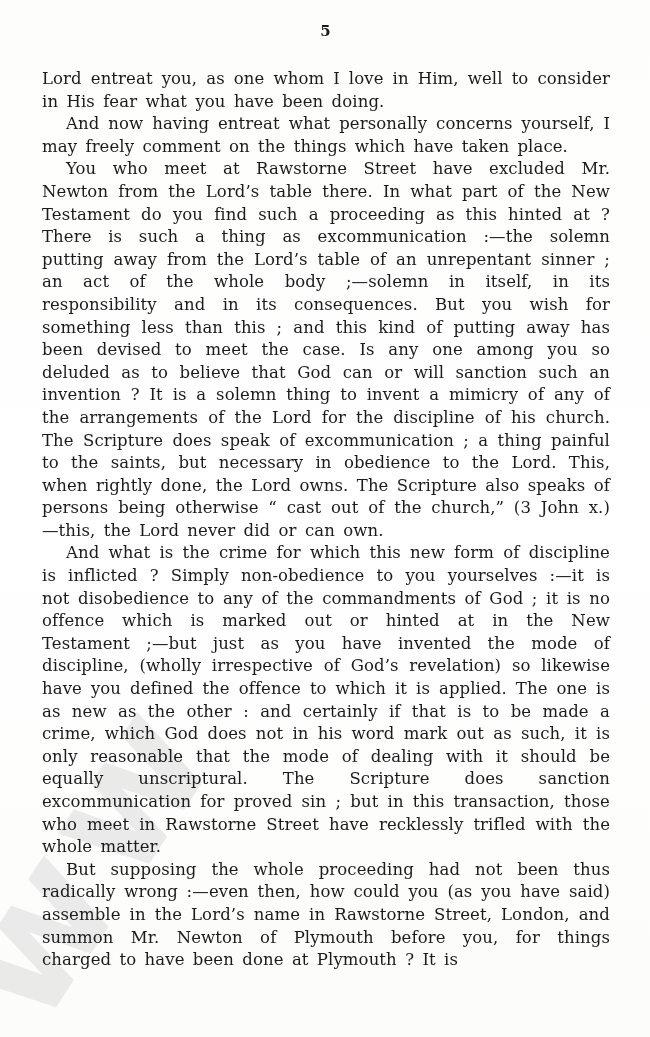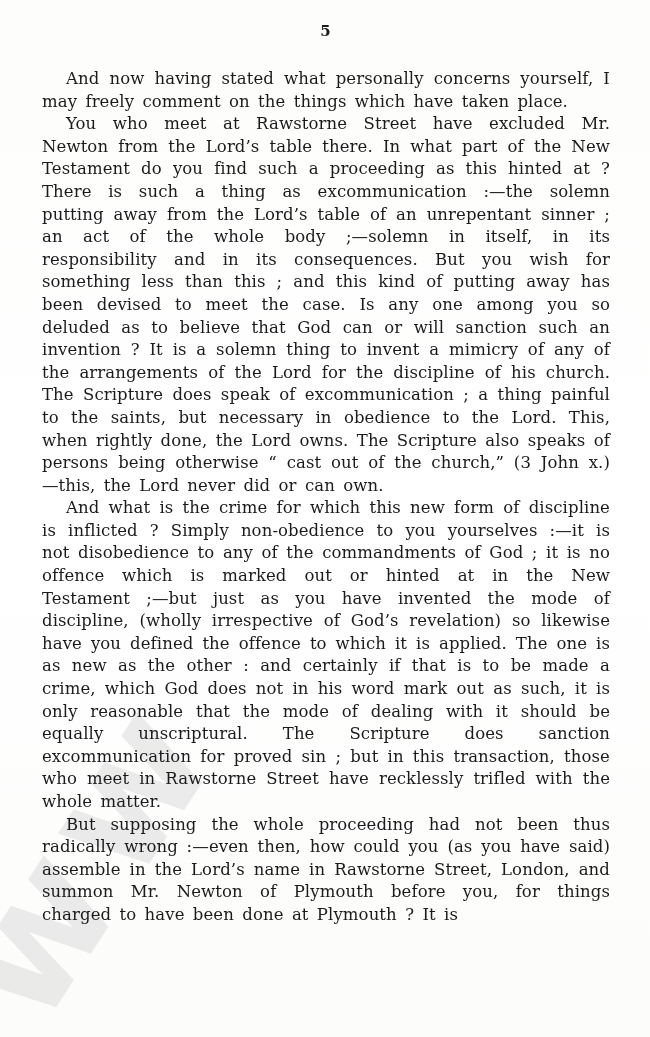--- a/index.html
+++ b/index.html
@@ -64,18 +64,19 @@
     user-select: none;
   }
 </style>
 </head>
 <body>
 
 <div class="page">
   <div class="watermark">www</div>
   <div class="page-number">5</div>
   <div class="text-block">
-    <p class="indent">And now having stated what personally concerns yourself, I may freely comment on the things which have taken place.</p>
+    <p>Lord entreat you, as one whom I love in Him, well to consider in His fear what you have been doing.</p>
+    <p class="indent">And now having entreat what personally concerns yourself, I may freely comment on the things which have taken place.</p>
     <p class="indent">You who meet at Rawstorne Street have excluded Mr. Newton from the Lord’s table there.  In what part of the New Testament do you find such a proceeding as this hinted at ?  There is such a thing as excommunication :—the solemn putting away from the Lord’s table of an unrepentant sinner ; an act of the whole body ;—solemn in itself, in its responsibility and in its consequences.  But you wish for something less than this ; and this kind of putting away has been devised to meet the case.  Is any one among you so deluded as to believe that God can or will sanction such an invention ?  It is a solemn thing to invent a mimicry of any of the arrangements of the Lord for the discipline of his church.  The Scripture does speak of excommunication ; a thing painful to the saints, but necessary in obedience to the Lord.  This, when rightly done, the Lord owns.  The Scripture also speaks of persons being otherwise “ cast out of the church,” (3 John x.)—this, the Lord never did or can own.</p>
     <p class="indent">And what is the crime for which this new form of discipline is inflicted ?  Simply non-obedience to you yourselves :—it is not disobedience to any of the commandments of God ; it is no offence which is marked out or hinted at in the New Testament ;—but just as you have invented the mode of discipline, (wholly irrespective of God’s revelation) so likewise have you defined the offence to which it is applied.  The one is as new as the other : and certainly if that is to be made a crime, which God does not in his word mark out as such, it is only reasonable that the mode of dealing with it should be equally unscriptural.  The Scripture does sanction excommunication for proved sin ; but in this transaction, those who meet in Rawstorne Street have recklessly trifled with the whole matter.</p>
     <p class="indent">But supposing the whole proceeding had not been thus radically wrong :—even then, how could you (as you have said) assemble in the Lord’s name in Rawstorne Street, London, and summon Mr. Newton of Plymouth before you, for things charged to have been done at Plymouth ?  It is</p>
   </div>
 </div>
 
 </body></html>

